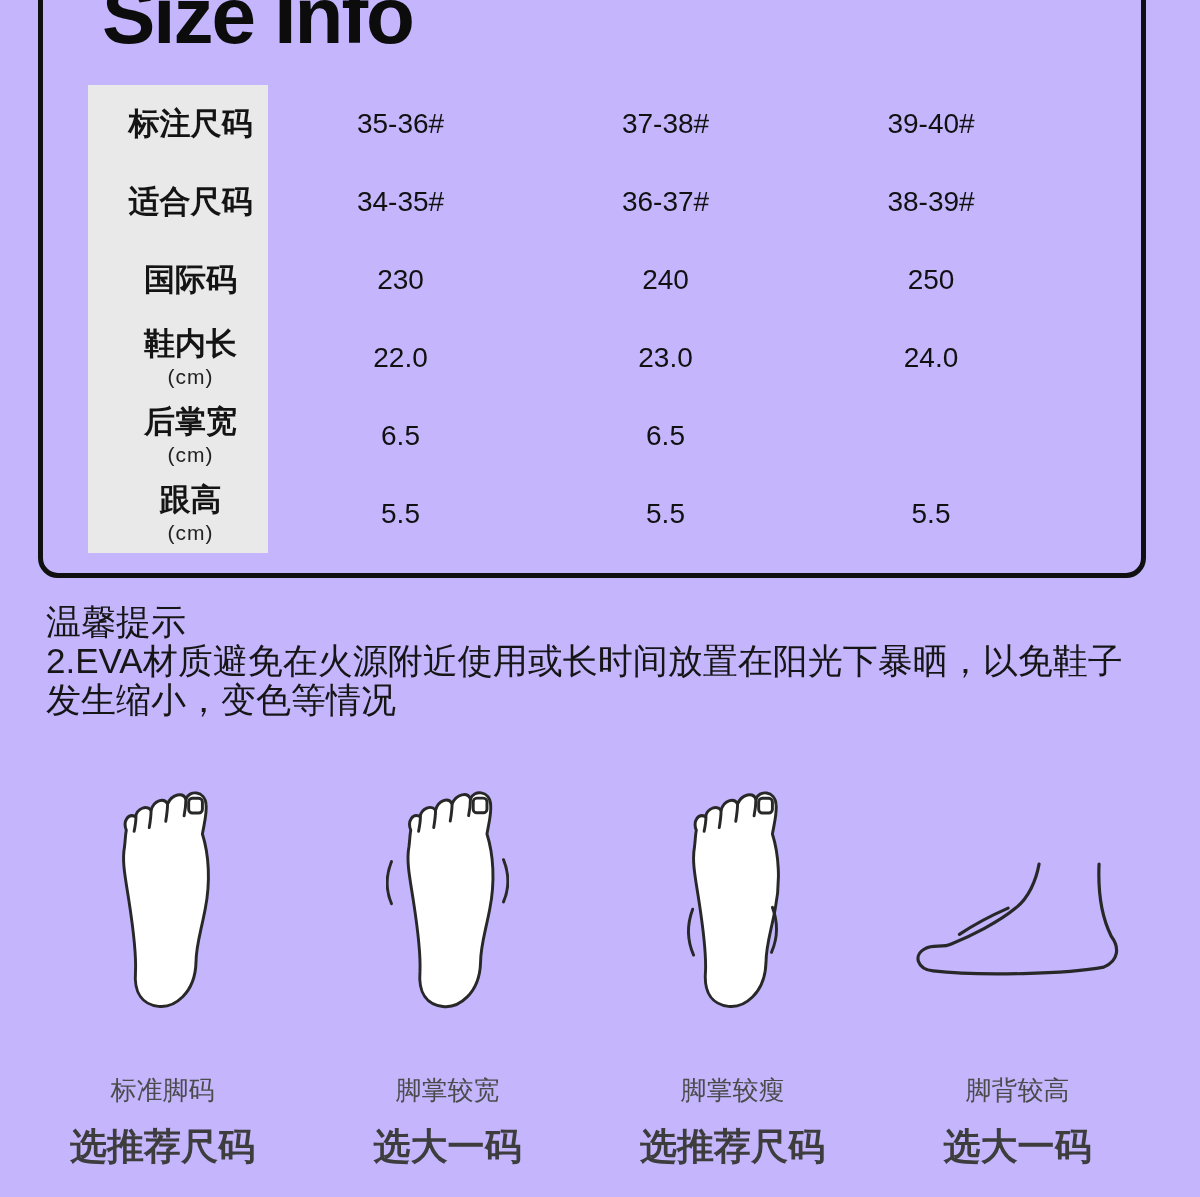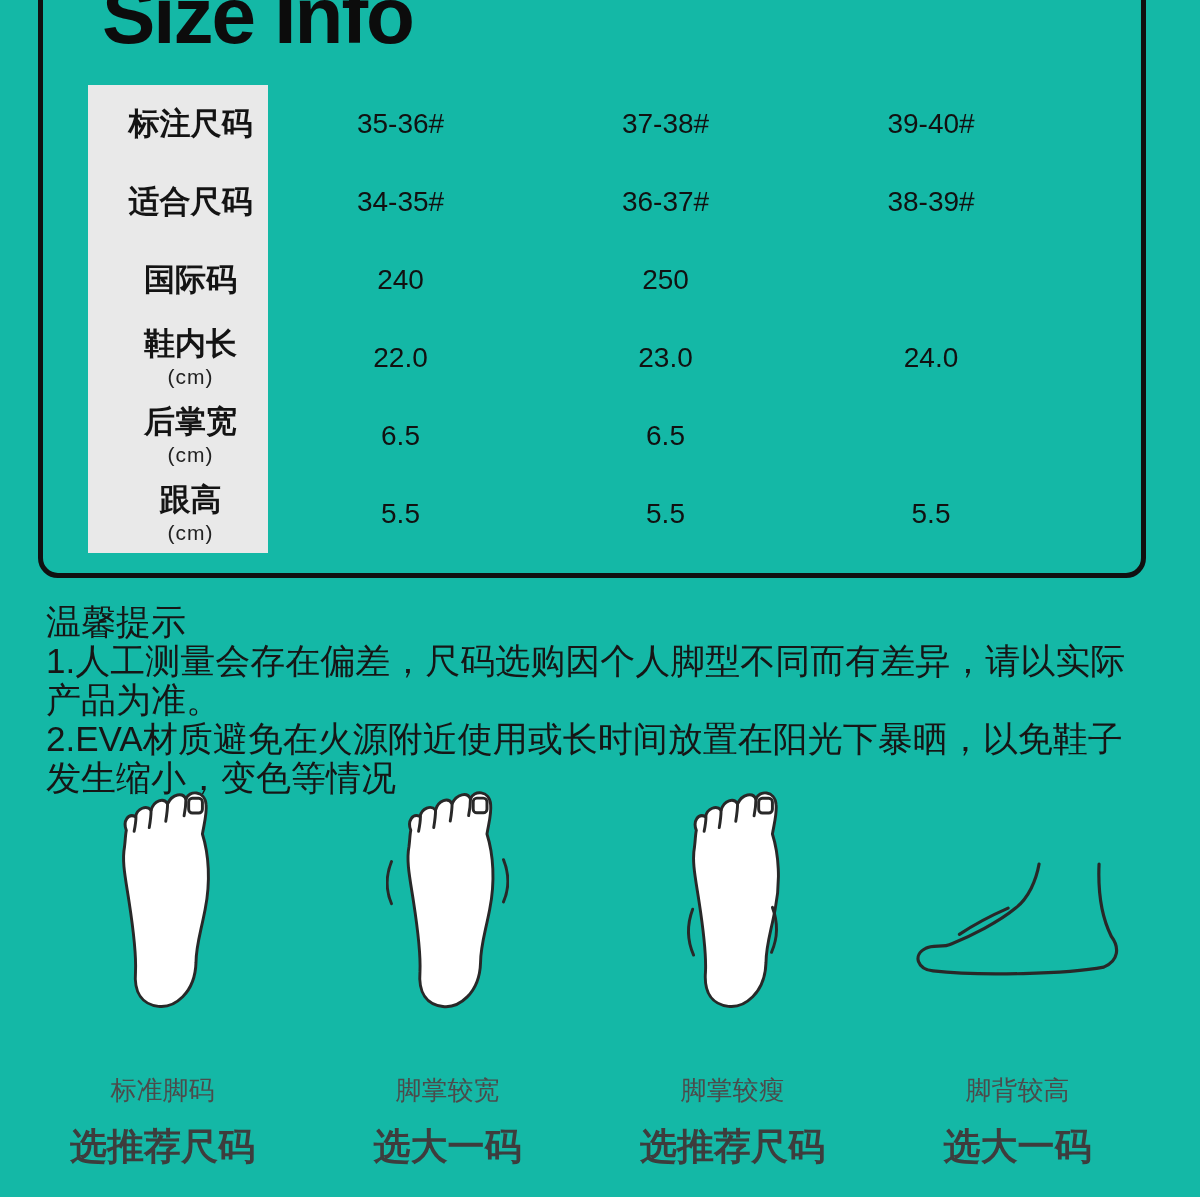--- a/index.html
+++ b/index.html
@@ -1,19 +1,19 @@
 <!DOCTYPE html>
 <html><head>
 <meta charset="utf-8">
 <style>
   html,body{margin:0;padding:0;background:#ffffff;}
   .page{
     position:relative;
     width:1200px;height:1197px;
-    background:#14b8a6;
+    background:#c4b5fd;
     overflow:hidden;
     font-family:"Liberation Sans","DejaVu Sans",sans-serif;
     color:#111;
   }
   
   .size-card{
     position:absolute;
     left:38px;top:-60px;
     width:1108px;height:638px;
     border:5px solid #101010;
@@ -146,20 +146,21 @@
       <div class="t-val">34-35#</div>
       <div class="t-val">36-37#</div>
       <div class="t-val">38-39#</div>
     </div>
 
     <div class="t-row">
       <div class="t-label">
         <span class="lbl">国际码</span>
 
       </div>
+      <div class="t-val">230</div>
       <div class="t-val">240</div>
       <div class="t-val">250</div>
     </div>
 
     <div class="t-row">
       <div class="t-label">
         <span class="lbl">鞋内长</span>
         <span class="unit">(cm)</span>
       </div>
       <div class="t-val">22.0</div>
@@ -183,21 +184,20 @@
       </div>
       <div class="t-val">5.5</div>
       <div class="t-val">5.5</div>
       <div class="t-val">5.5</div>
     </div>
 
   </div>
 
   <div class="tips">
     <div class="tips-heading">温馨提示</div>
-    <div class="tips-line">1.人工测量会存在偏差，尺码选购因个人脚型不同而有差异，请以实际产品为准。</div>
     <div class="tips-line">2.EVA材质避免在火源附近使用或长时间放置在阳光下暴晒，以免鞋子发生缩小，变色等情况</div>
   </div>
 
   <div class="foot-guide">
 
     <div class="fg-col">
       <div class="foot-box">
         <svg class="foot" width="110" height="225" viewBox="0 0 120 245" fill="none" stroke="#282828" stroke-width="3.2" stroke-linecap="round" stroke-linejoin="round">
           <path fill="#ffffff" d="M20 46 C16 36 22 27 30 31 C32 22 42 18 47 24 C50 13 61 10 65 17 C70 6 82 4 85 12 C88 2 106 2 107 18 C108 28 105 38 103 50 C110 72 112 102 106 132 C101 158 96 172 96 190 C95 224 72 240 55 238 C38 236 28 224 30 200 C31 178 27 150 23 124 C19 98 15 80 18 64 C19 56 19 50 20 46 Z"></path>
           <path d="M30.5 31 C30.5 37 29.5 42 28.5 47"></path>

